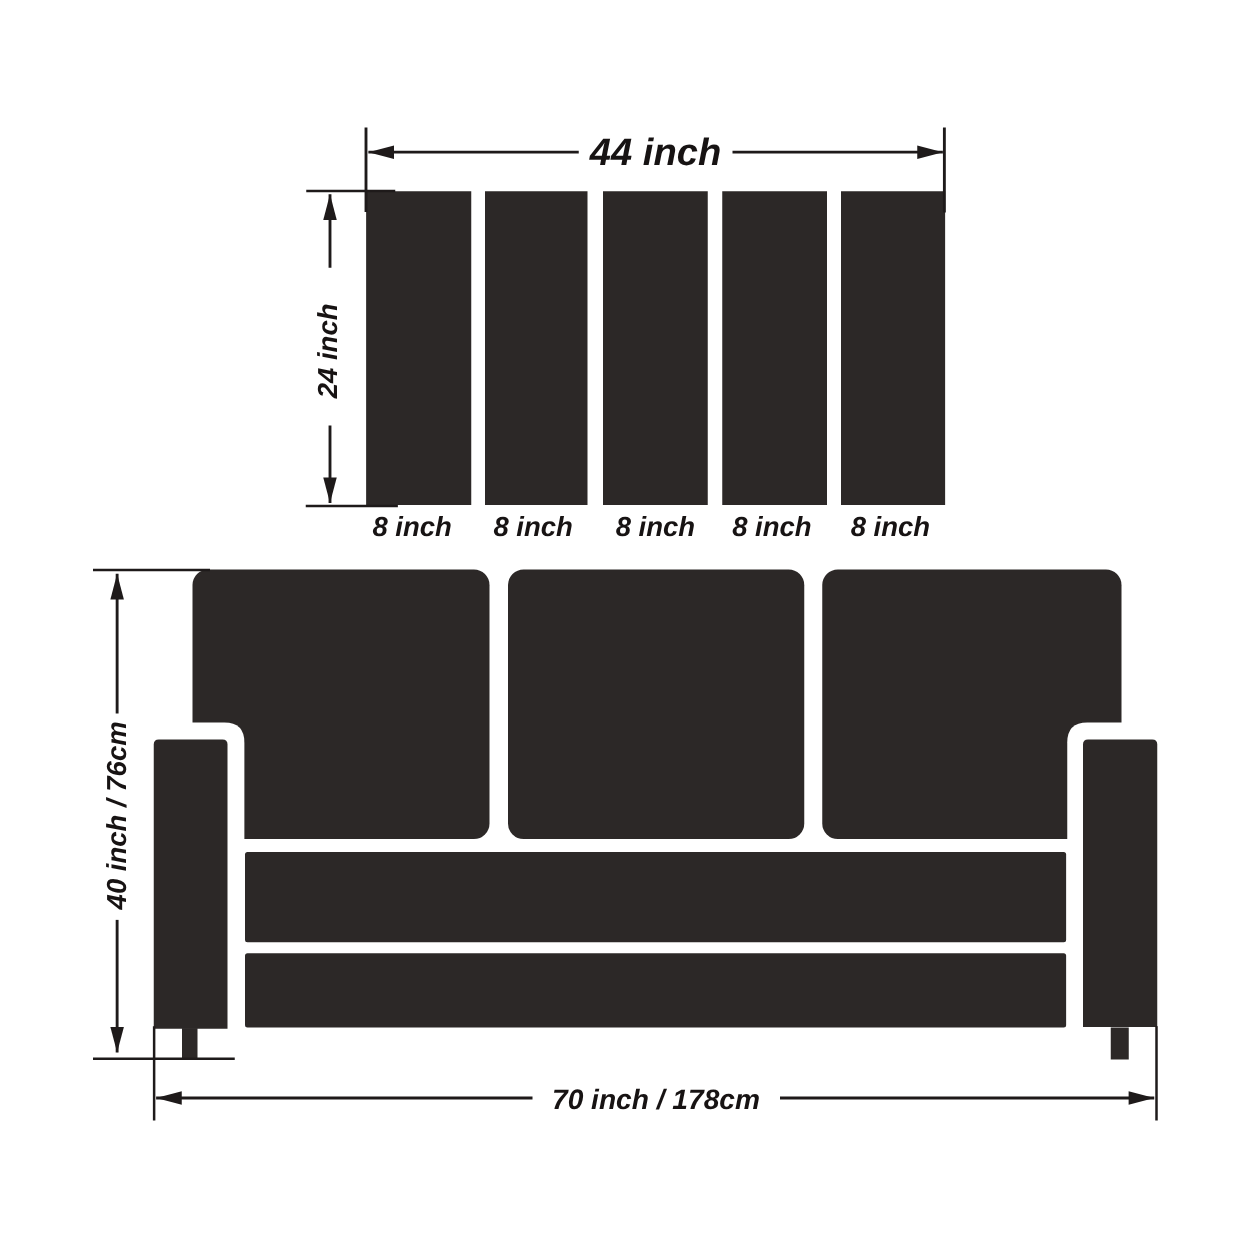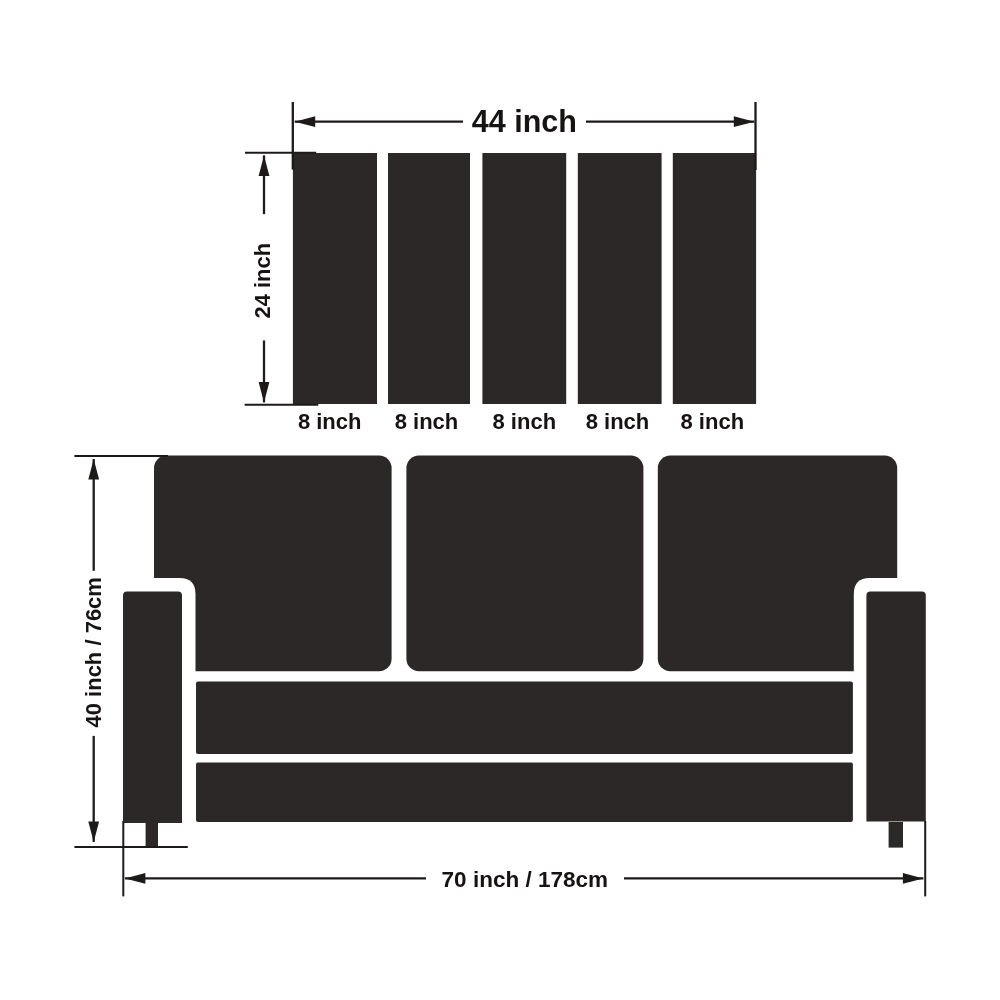--- a/index.html
+++ b/index.html
@@ -1,16 +1,16 @@
 <!DOCTYPE html>
 <html><head>
 <meta charset="utf-8">
 <style>
   html,body{margin:0;padding:0;background:#ffffff;}
-  .page{position:relative;width:1000px;height:1000px;background:#ffffff;overflow:hidden;}
+  .page{position:relative;width:1000px;height:1000px;background:#ffffff;overflow:hidden;font-style:italic;}
   svg{display:block;}
   text{font-family:"Liberation Sans", sans-serif;font-weight:bold;fill:#171313;}
 </style>
 </head>
 <body>
 <div class="page">
 <svg width="1000" height="1000" viewBox="0 0 1000 1000">
   <defs>
     <marker id="ah" viewBox="0 0 22 12" refX="0.5" refY="6" markerWidth="22" markerHeight="12" orient="auto" markerUnits="userSpaceOnUse">
       <path d="M0.5,6 L21,0.6 L21,11.4 Z" fill="#1e1a1a"></path>

